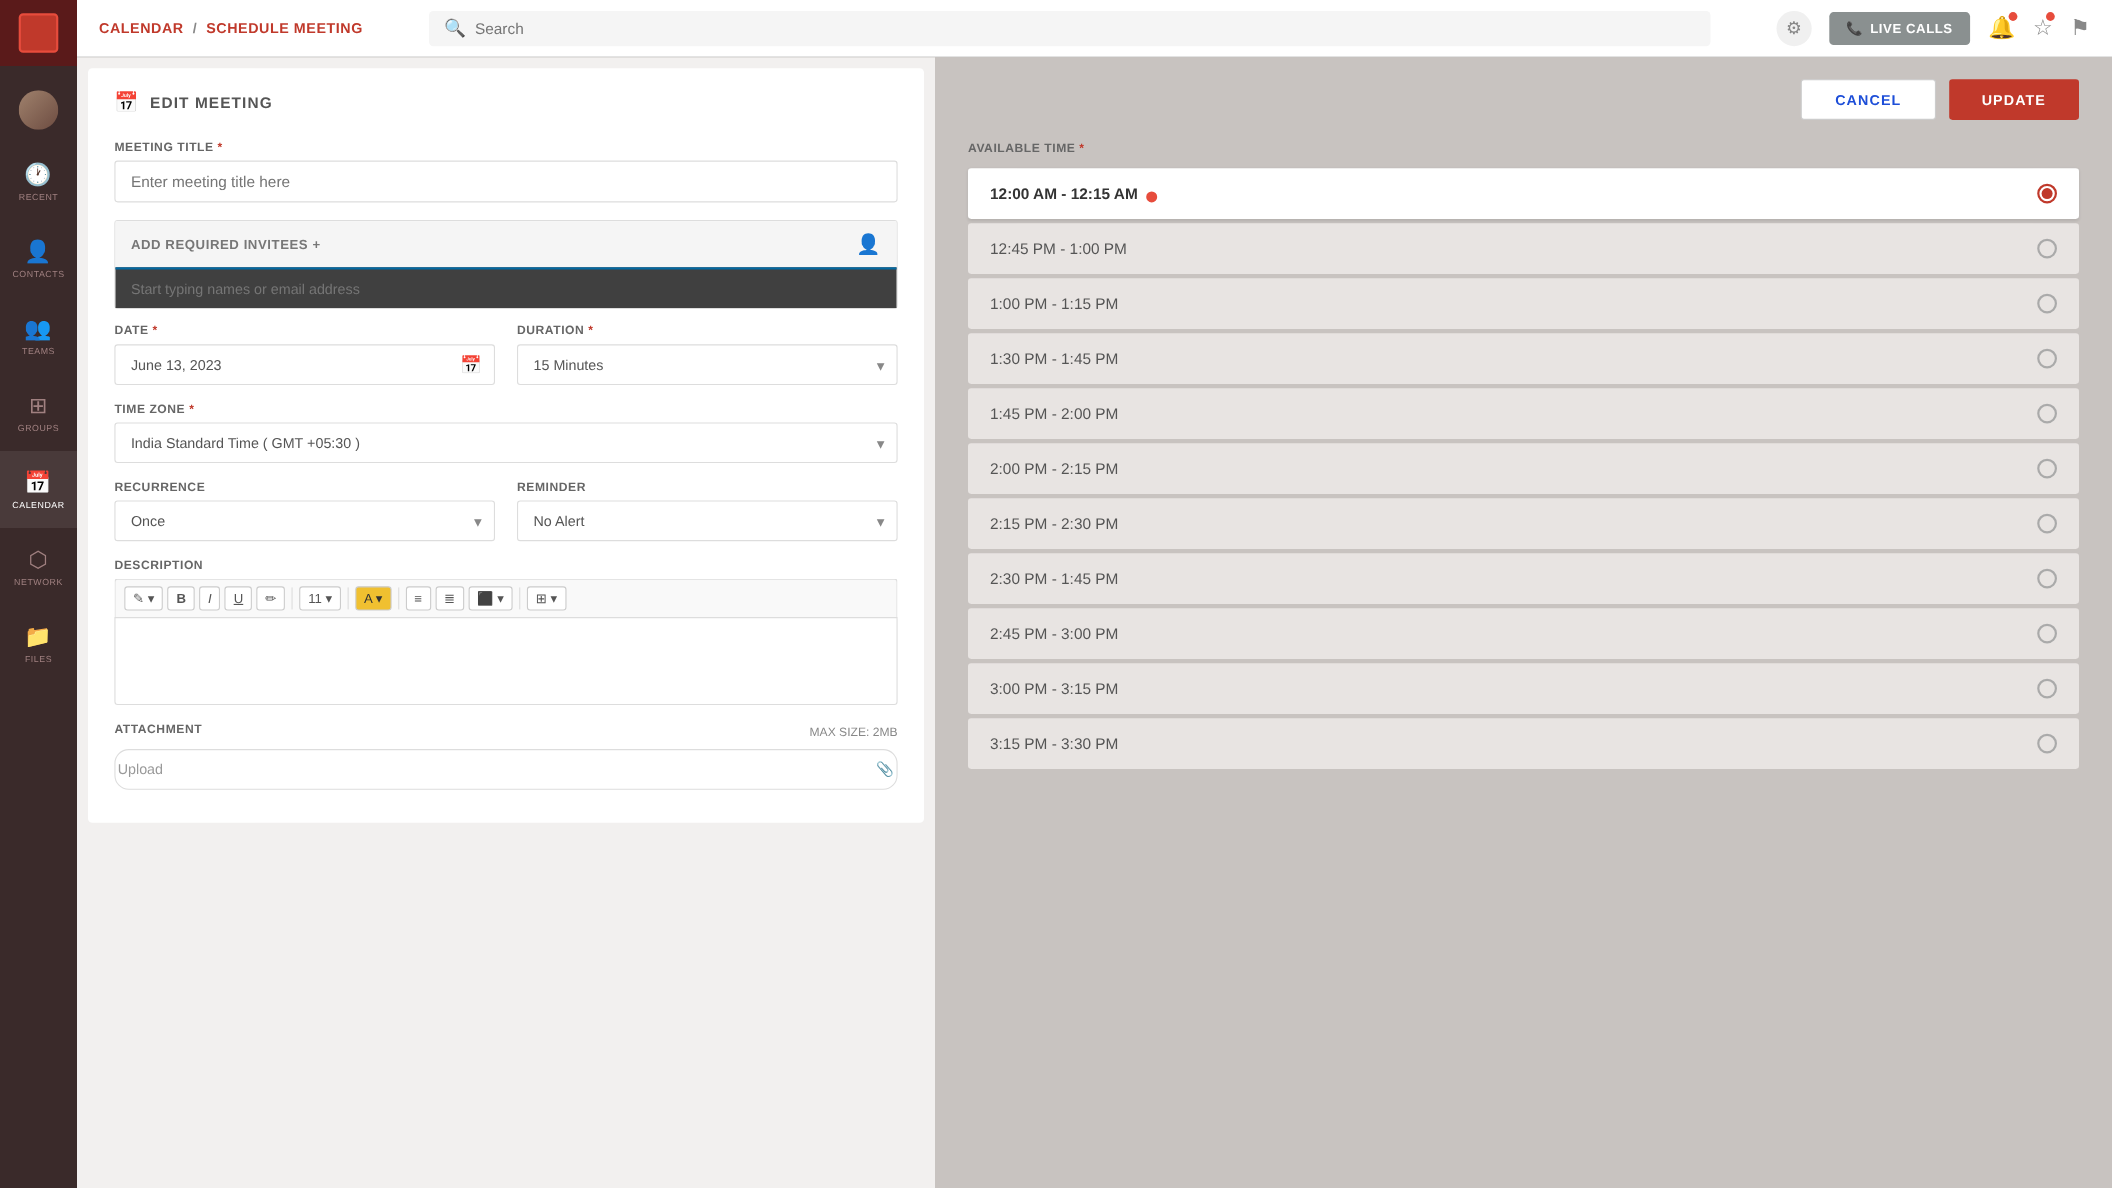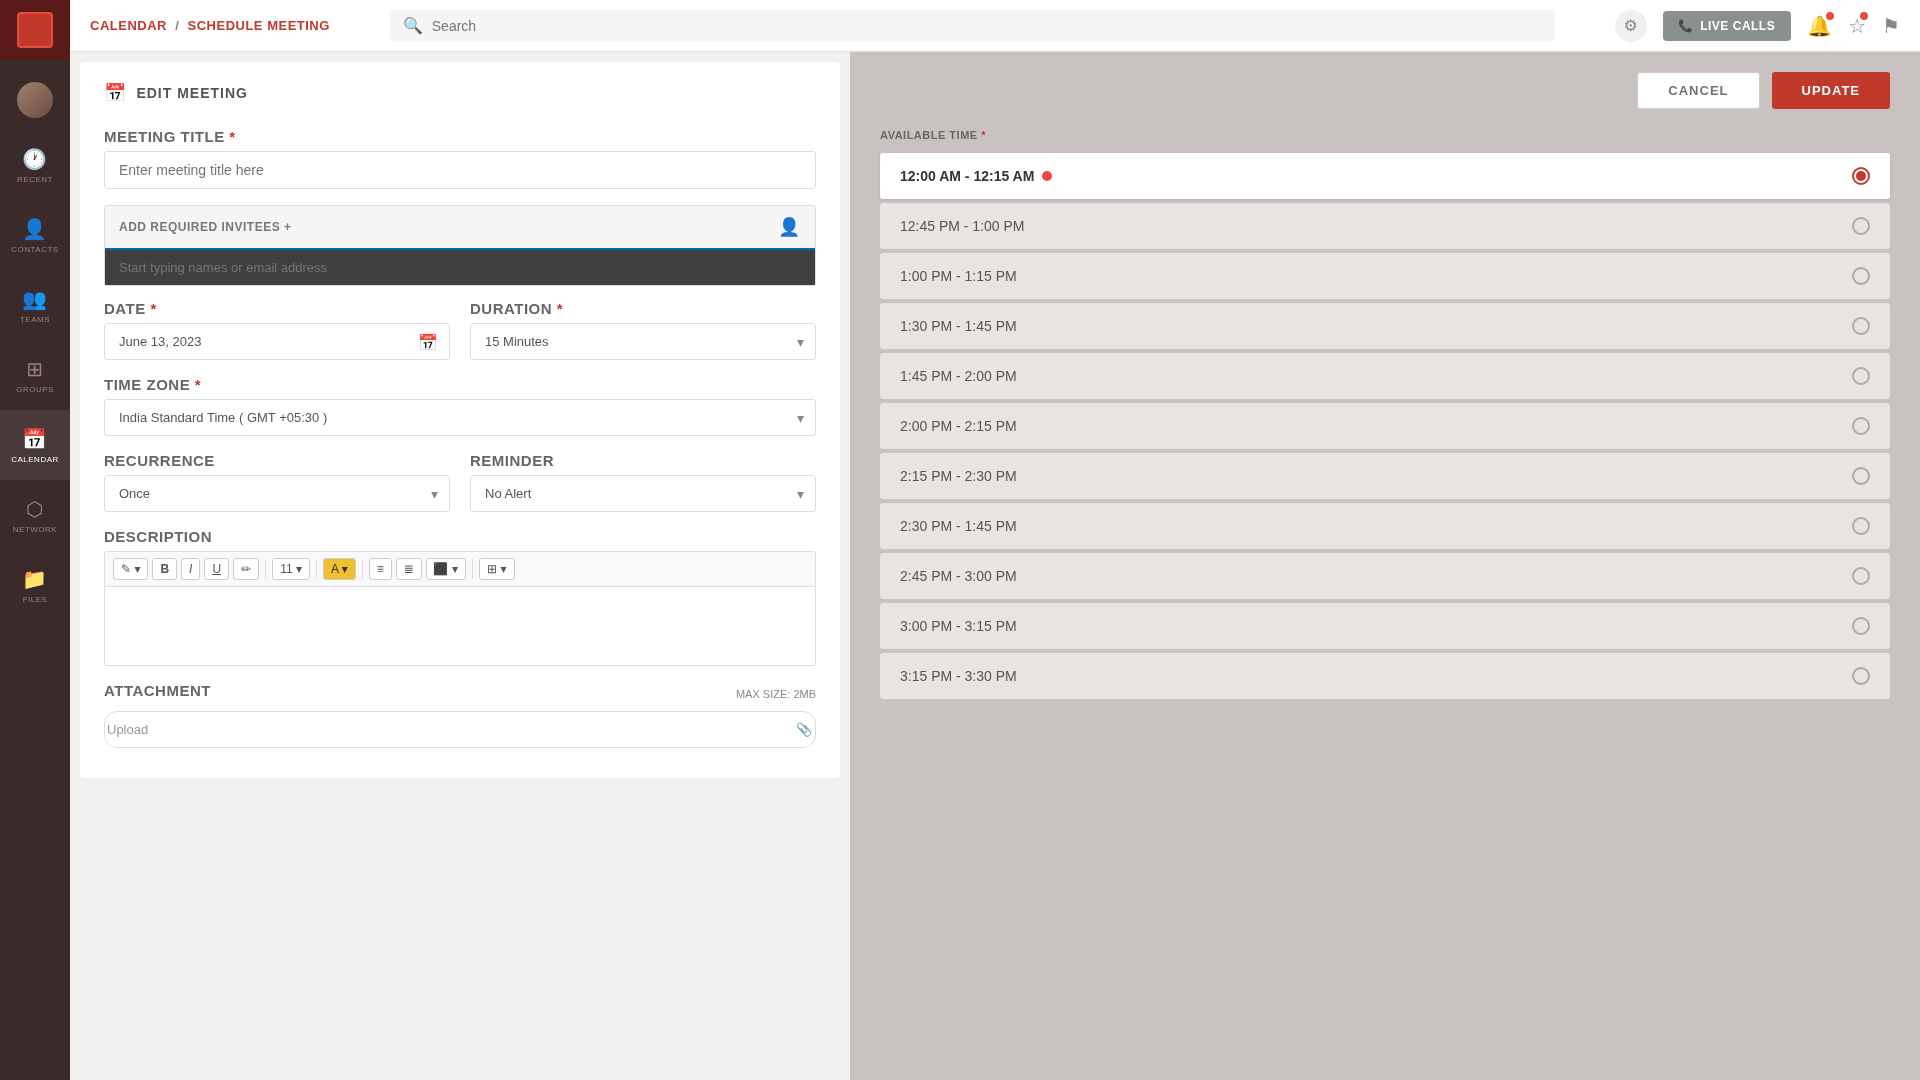--- a/index.html
+++ b/index.html
@@ -182,21 +182,21 @@
     .form-header-icon { color: #888; font-size: 18px; }
     .form-title {
       font-size: 14px;
       font-weight: 700;
       color: #555;
       letter-spacing: 1px;
       text-transform: uppercase;
     }
 
     .field-label {
-      font-size: 15px;
+      font-size: 11px;
       font-weight: 700;
       color: #666;
       text-transform: uppercase;
       letter-spacing: 0.5px;
       margin-bottom: 6px;
     }
     .required-star { color: #c0392b; }
 
     .text-input {
       width: 100%;
@@ -361,21 +361,21 @@
       gap: 12px;
       margin-bottom: 20px;
     }
     .cancel-btn {
       background: #fff;
       border: 1px solid #ccc;
       border-radius: 3px;
       padding: 10px 30px;
       font-size: 13px;
       font-weight: 700;
-      color: #737373;
+      color: #1d4ed8;
       cursor: pointer;
       letter-spacing: 1px;
     }
     .update-btn {
       background: #c0392b;
       border: none;
       border-radius: 3px;
       padding: 10px 30px;
       font-size: 13px;
       font-weight: 700;
@@ -429,21 +429,21 @@
       border-radius: 50%;
       background: #c0392b;
     }
     .warning-dot {
       width: 10px;
       height: 10px;
       border-radius: 50%;
       background: #e74c3c;
       margin-left: 8px;
     }
-    .slot-left { display: flex; align-items: center; }
+    .slot-left { display: flex; align-items: flex-end; }
   </style>
 </head>
 <body>
 
 <div class="sidebar">
   <div class="sidebar-logo">
     <div class="sidebar-logo-icon"></div>
   </div>
   <div class="user-avatar">
     <div class="user-avatar-img"></div>

